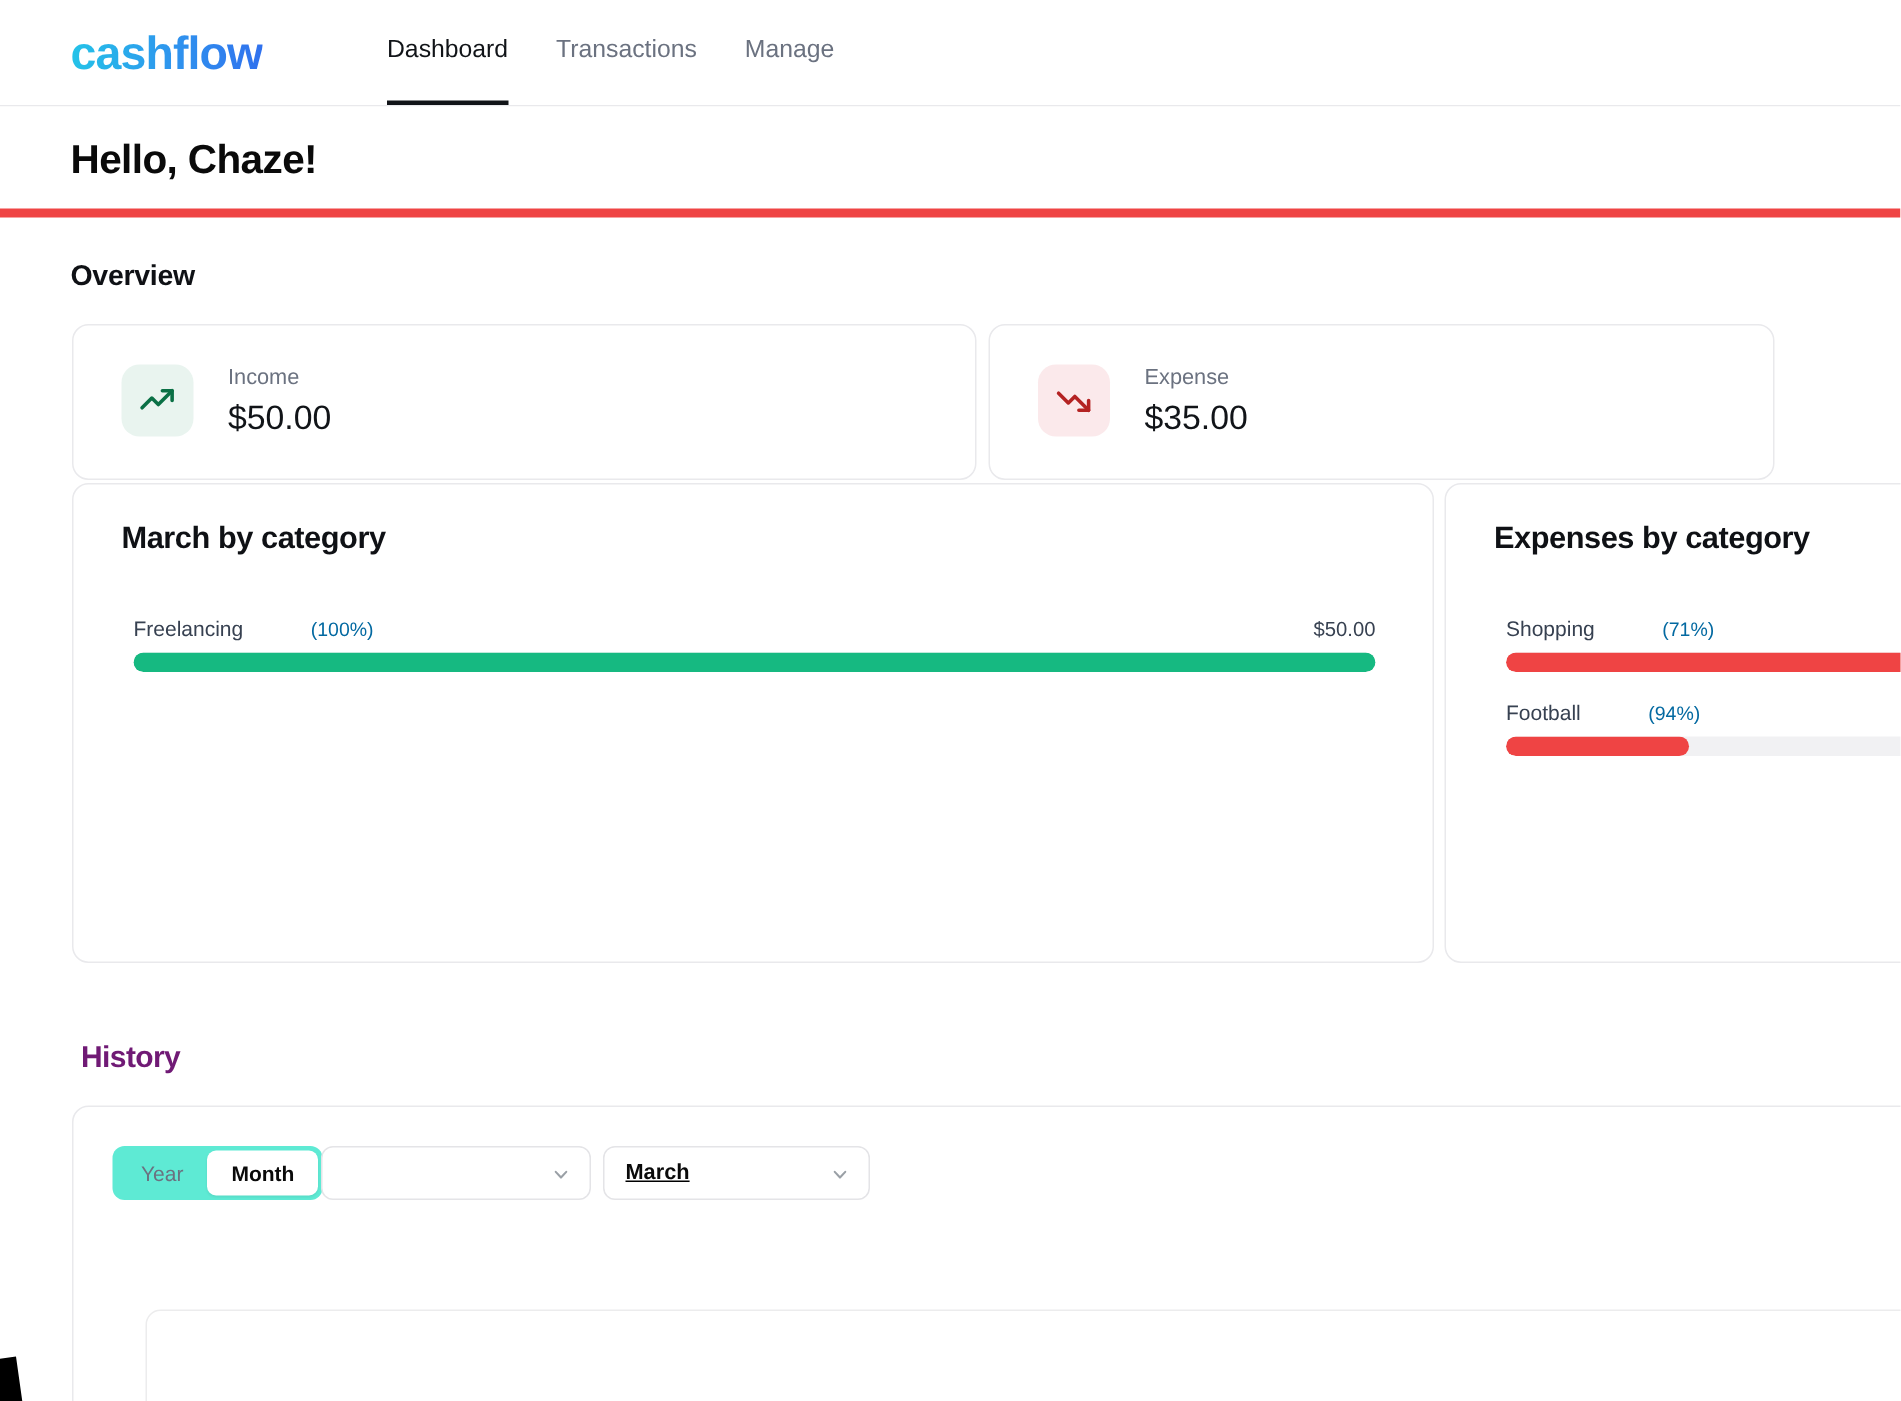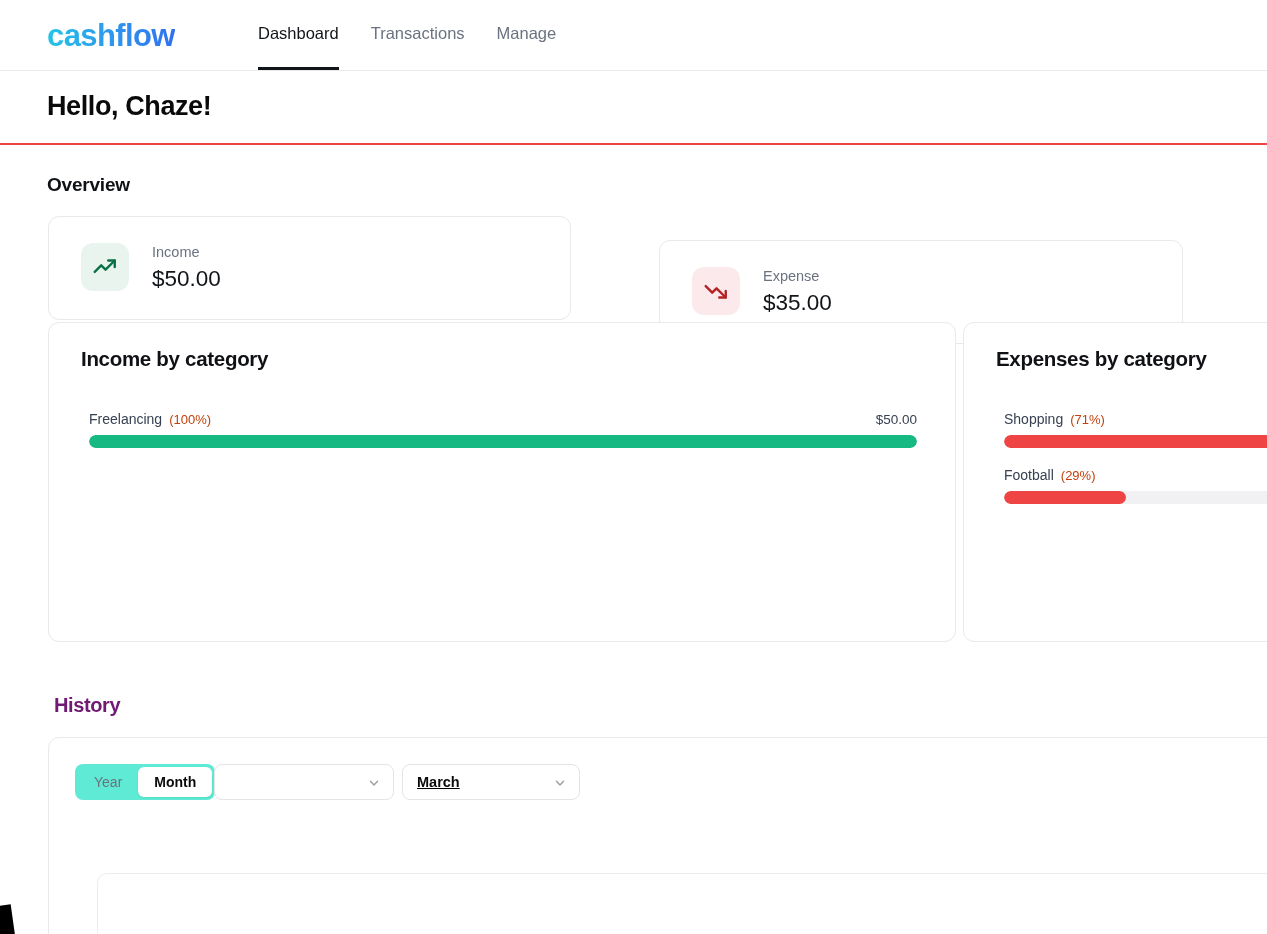--- a/index.html
+++ b/index.html
@@ -32,38 +32,38 @@
     font-size: 16.5px; color: #6b7280; padding: 0 0 0 0;
     margin-right: 32px; cursor: pointer;
     border-bottom: 3px solid transparent;
     justify-content: center;
   }
   .navtab.active { color: #111418; font-weight: 500; border-bottom-color: #111418; }
 
   
   .greeting-bar {
     position: absolute; top: 71px; left: 0; width: 1267px; height: 74px;
-    border-bottom: 2px solid #ef4444; background: #fff;
+    border-bottom: 6px solid #ef4444; background: #fff;
   }
   .greeting {
     position: absolute; left: 47px; top: 20px;
     font-size: 27px; font-weight: bold; color: #0a0a0a; letter-spacing: -0.4px;
   }
 
   
   .section-title-overview {
     position: absolute; left: 47px; top: 174px;
     font-size: 19px; font-weight: bold; color: #0f1115; letter-spacing: -0.2px;
   }
   .stat-card {
     position: absolute; top: 216px; height: 104px;
     background: #fff; border: 1px solid #e9e9ec; border-radius: 11px;
   }
-  #card-income { left: 48px; width: 523px; }
-  #card-expense { left: 659px; width: 524px; margin-top: 24px; }
+  #card-income { left: 48px; width: 603px; }
+  #card-expense { left: 659px; width: 524px; }
   .stat-icon {
     position: absolute; left: 32px; top: 26px;
     width: 48px; height: 48px; border-radius: 12px;
     display: flex; align-items: center; justify-content: center;
   }
   .stat-icon.income { background: #e9f4ef; }
   .stat-icon.expense { background: #fbe9eb; }
   .stat-text { position: absolute; left: 103px; top: 26px; }
   .stat-label { font-size: 14.5px; color: #6b7280; line-height: 19px; }
   .stat-value { font-size: 22.5px; color: #111418; line-height: 30px; margin-top: 2px; }
@@ -80,21 +80,21 @@
     position: absolute; left: 32px; top: 24px;
     font-size: 20.5px; font-weight: bold; color: #0f1115; letter-spacing: -0.3px;
   }
   .cat-list { position: absolute; left: 40px; top: 88px; }
   #card-income-cat .cat-list { width: 828px; }
   #card-expense-cat .cat-list { width: 420px; }
   .cat-row { margin-bottom: 19px; }
   .cat-row-head { display: flex; justify-content: space-between; align-items: baseline; margin-bottom: 8px; }
   .cat-name-wrap { display: flex; align-items: baseline; gap: 7px; }
   .cat-name { font-size: 14px; color: #374151; }
-  .cat-pct { font-size: 13px; color: #c2410c; }
+  .cat-pct { font-size: 13px; color: #0369a1; margin-left: 38px; }
   .cat-amount { font-size: 13.5px; color: #374151; }
   .cat-track { height: 13px; background: #f1f1f3; border-radius: 7px; overflow: hidden; }
   .cat-fill { height: 13px; border-radius: 7px; }
 
   
   .section-title-history {
     position: absolute; left: 54px; top: 694px;
     font-size: 20px; font-weight: bold; color: #701a75; letter-spacing: -0.4px;
   }
   .history-card {
@@ -179,21 +179,21 @@
       <polyline points="15,18 21,18 21,12"></polyline>
     </svg>
   </div>
   <div class="stat-text">
     <div class="stat-label">Expense</div>
     <div class="stat-value">$35.00</div>
   </div>
 </div>
 
 <div class="cat-card" id="card-income-cat">
-  <div class="cat-title">Income by category</div>
+  <div class="cat-title">March by category</div>
   <div class="cat-list">
     <div class="cat-row">
       <div class="cat-row-head">
         <div class="cat-name-wrap">
           <span class="cat-name">Freelancing</span>
           <span class="cat-pct">(100%)</span>
         </div>
         <span class="cat-amount">$50.00</span>
       </div>
       <div class="cat-track">
@@ -214,21 +214,21 @@
         </div>
       </div>
       <div class="cat-track">
         <div class="cat-fill" style="width: 71%; background: rgb(239, 68, 68);"></div>
       </div>
     </div>
     <div class="cat-row">
       <div class="cat-row-head">
         <div class="cat-name-wrap">
           <span class="cat-name">Football</span>
-          <span class="cat-pct">(29%)</span>
+          <span class="cat-pct">(94%)</span>
         </div>
       </div>
       <div class="cat-track">
         <div class="cat-fill" style="width: 29%; background: rgb(239, 68, 68);"></div>
       </div>
     </div>
   </div>
 </div>
 
 <div class="section-title-history">History</div>

